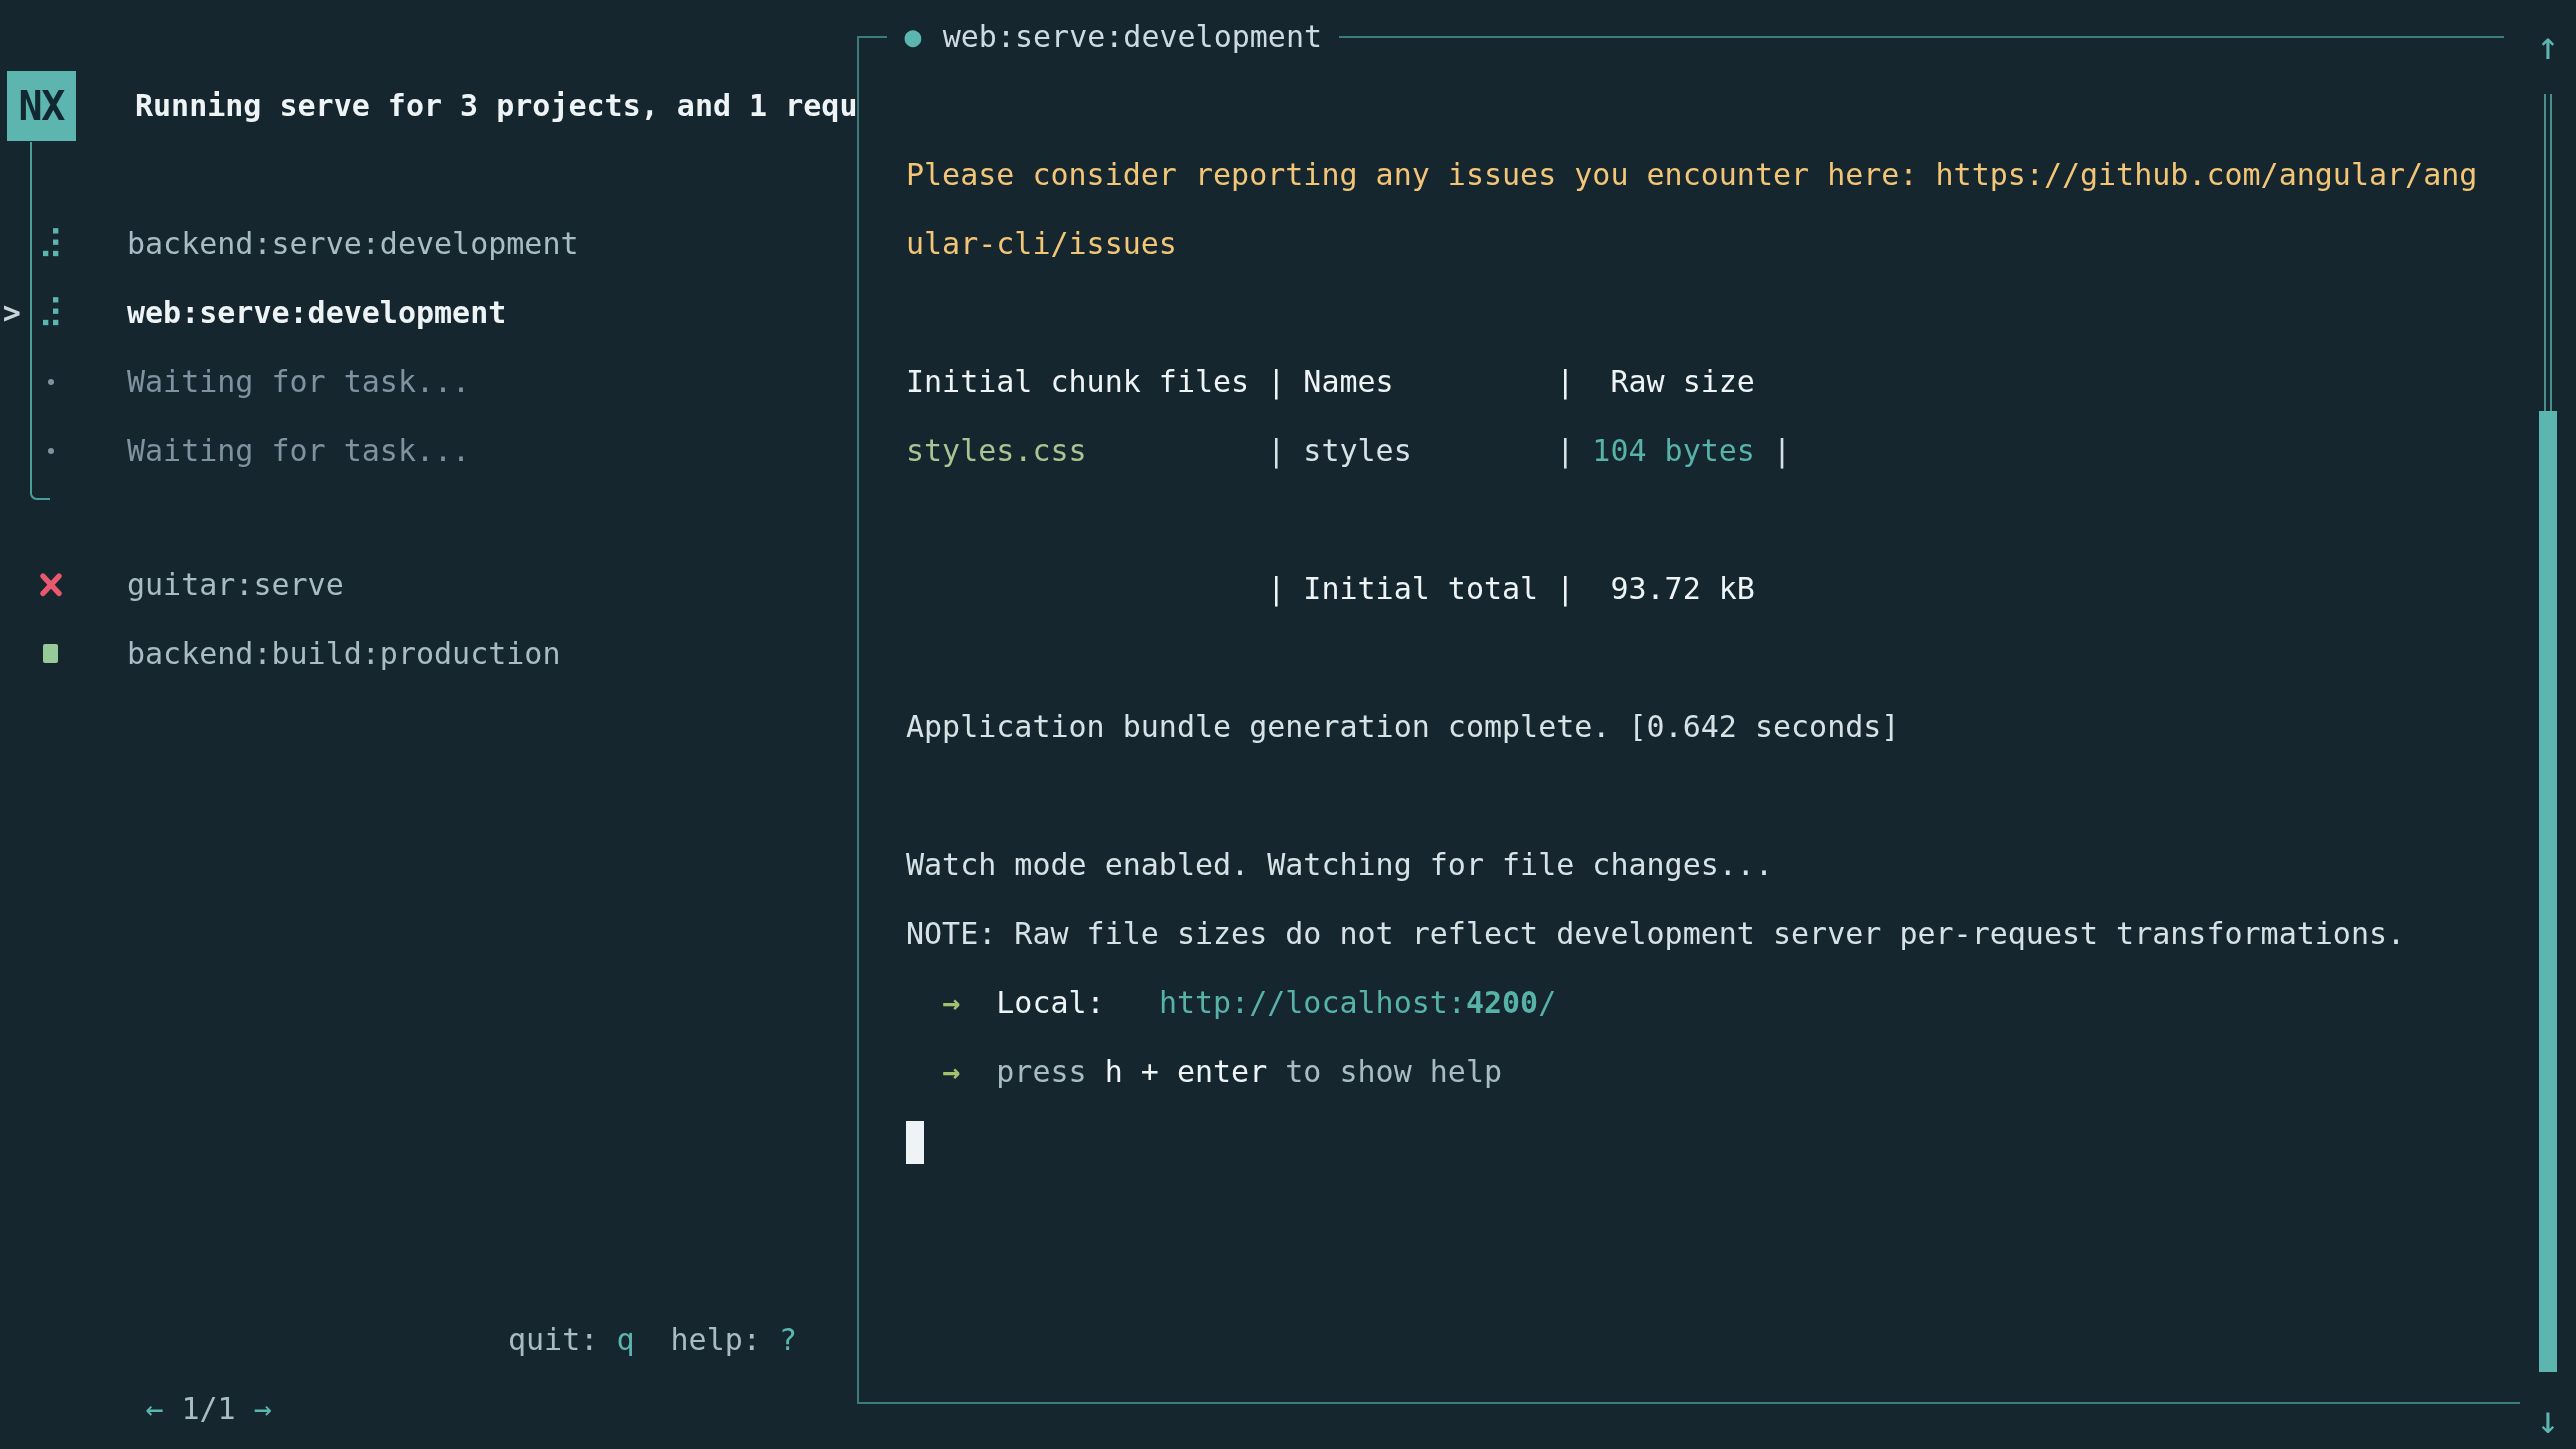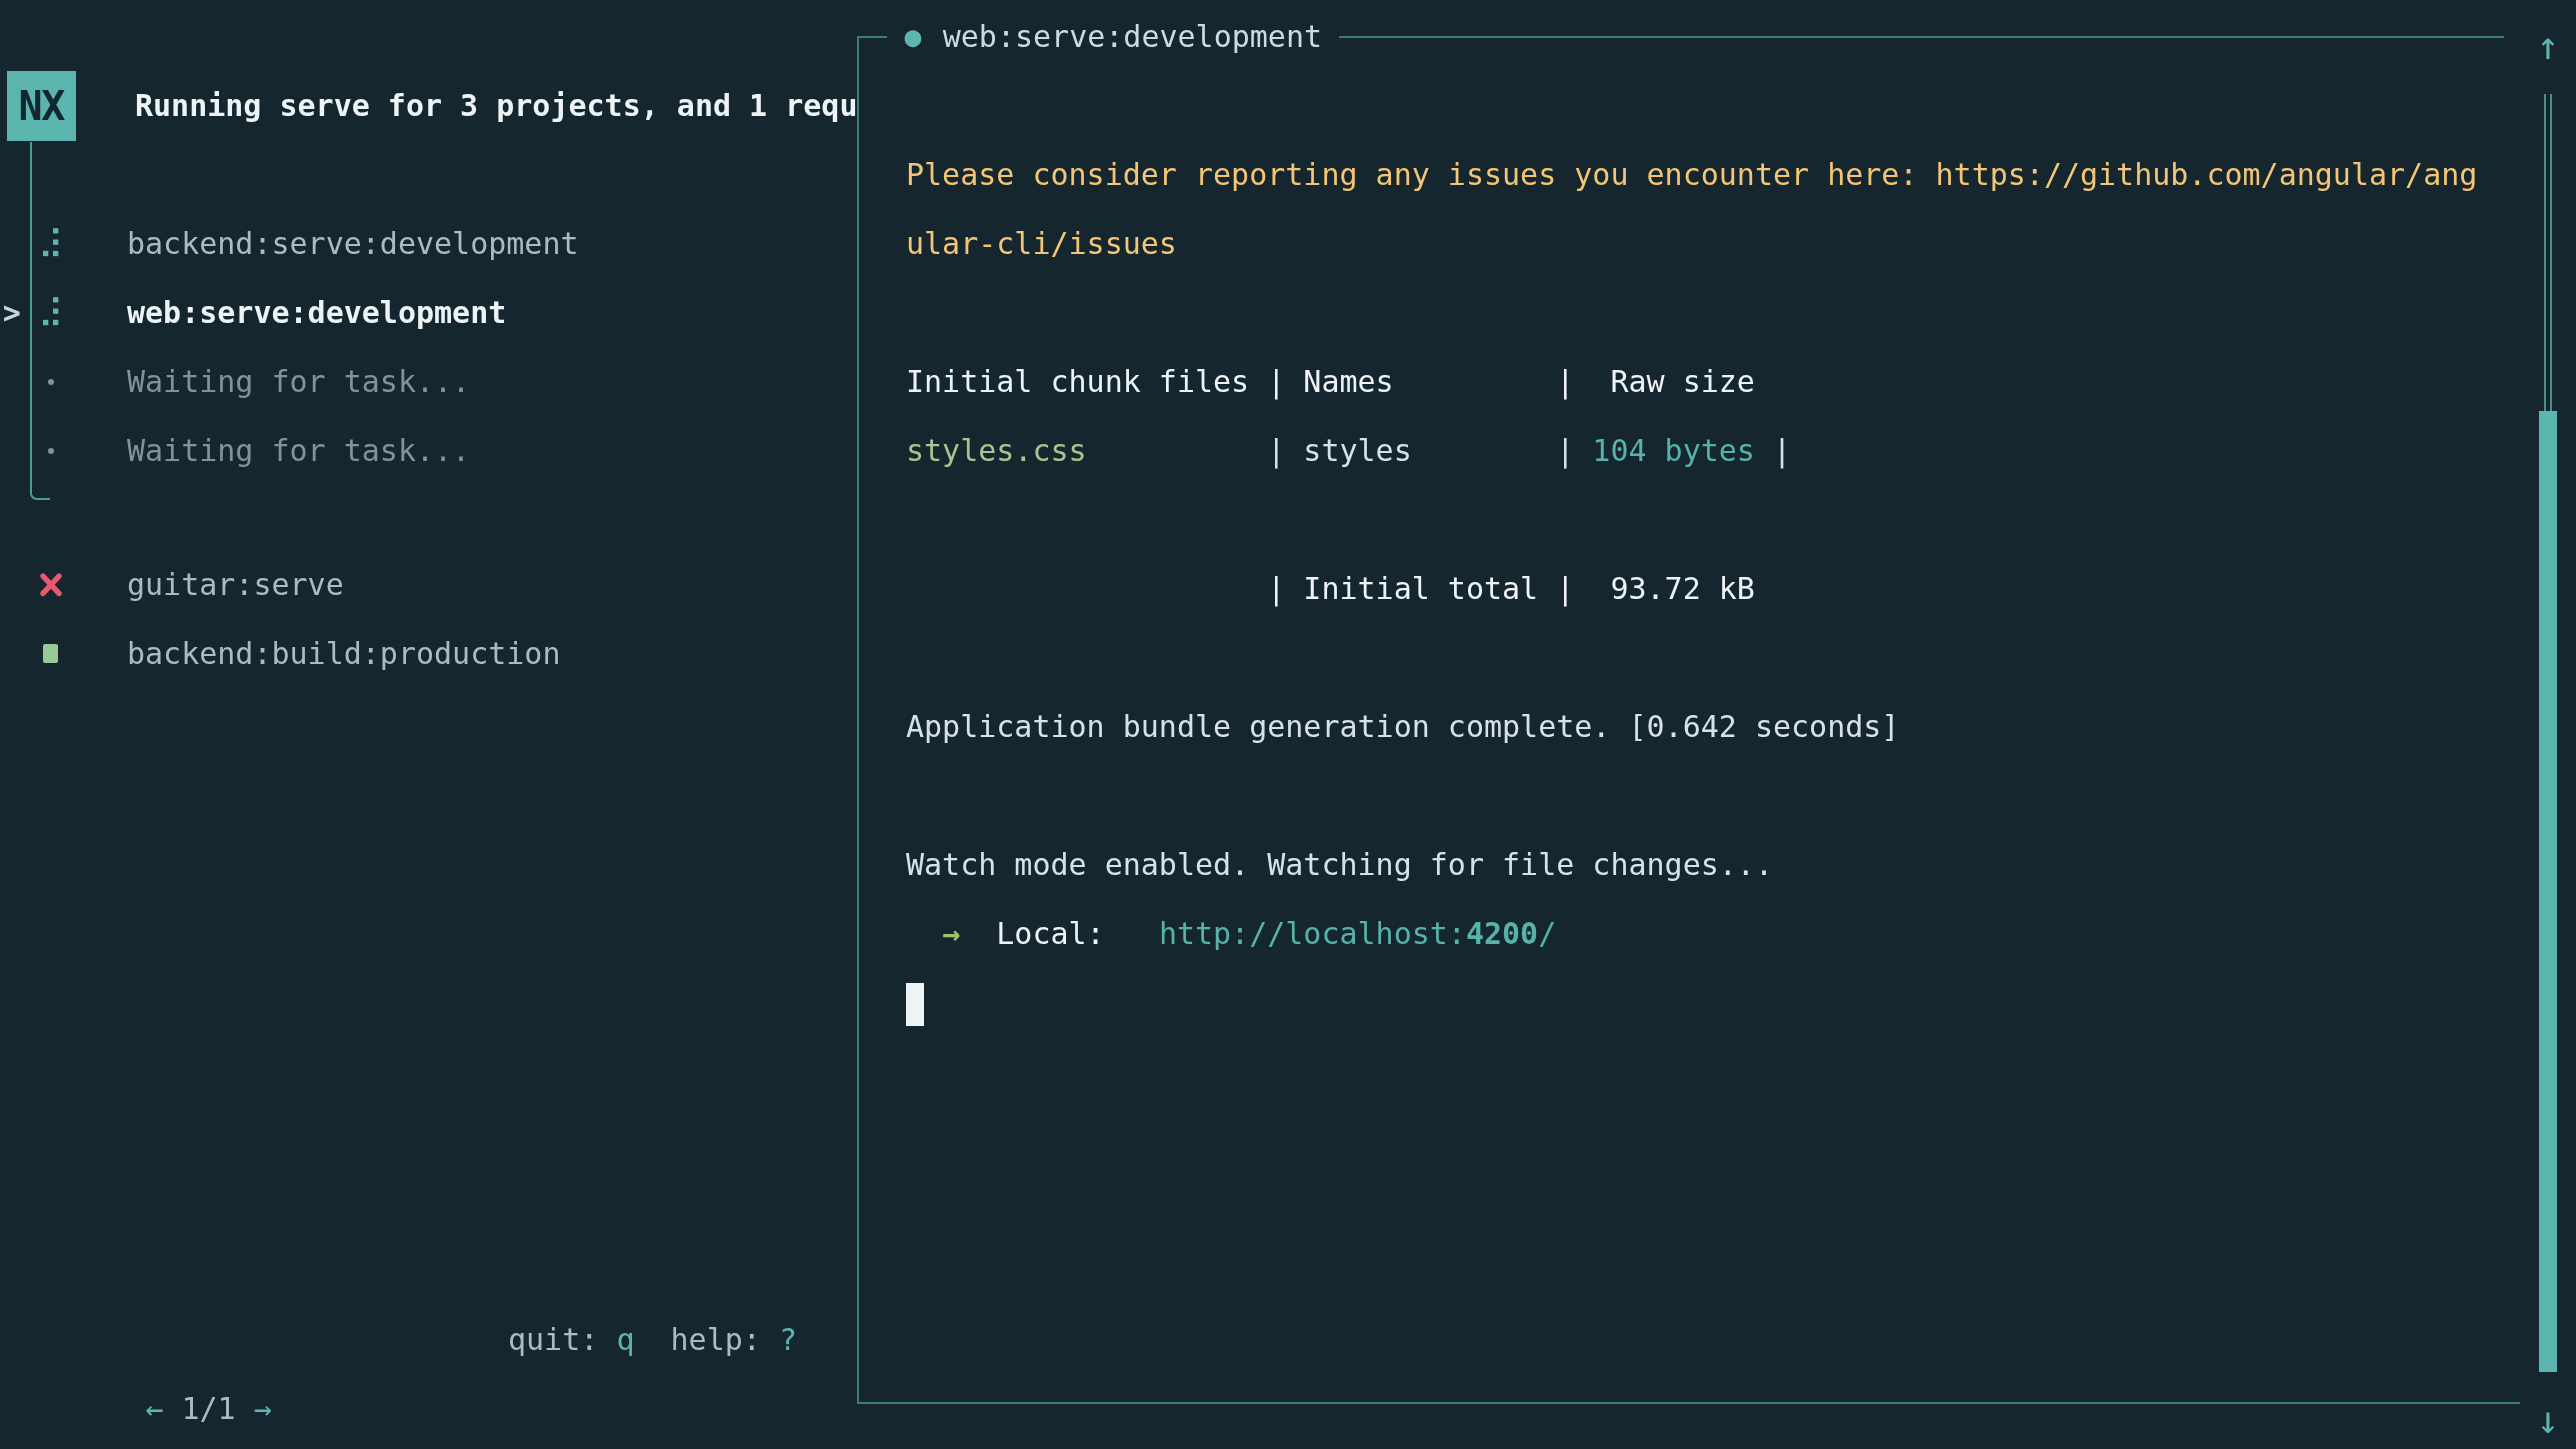--- a/index.html
+++ b/index.html
@@ -176,21 +176,23 @@
         <div class="term-line"><span class="c-y">ular-cli/issues</span></div>
         <div class="term-line"></div>
         <div class="term-line"><span class="c-wb">Initial chunk files | Names         |  Raw size</span></div>
         <div class="term-line"><span class="c-f">styles.css</span><span class="c-w">          | styles        | </span><span class="c-t">104 bytes</span><span class="c-w"> |</span></div>
         <div class="term-line"></div>
         <div class="term-line"><span class="c-wb">                    | Initial total |  93.72 kB</span></div>
         <div class="term-line"></div>
         <div class="term-line"><span class="c-w">Application bundle generation complete. [0.642 seconds]</span></div>
         <div class="term-line"></div>
         <div class="term-line"><span class="c-w">Watch mode enabled. Watching for file changes...</span></div>
+        <div class="term-line"><span class="c-w">NOTE: Raw file sizes do not reflect development server per-request transformations.</span></div>
         <div class="term-line"><span class="c-w">  </span><span class="c-a">→</span><span class="c-w">  </span><span class="c-wb">Local:</span><span class="c-w">   </span><span class="c-t">http://localhost:</span><span class="c-tb">4200</span><span class="c-t">/</span></div>
+        <div class="term-line"><span class="c-w">  </span><span class="c-a">→</span><span class="c-w">  </span><span class="c-g">press </span><span class="c-wb">h + enter</span><span class="c-g"> to show help</span></div>
         <div class="term-line"><span class="c-cur"> </span></div>
       </div>
     <span class="scroll-up">↑</span>
     <div class="scroll-track"></div>
     <div class="scroll-thumb"></div>
     <span class="scroll-down">↓</span>
   </section>
 
 </div>
 

